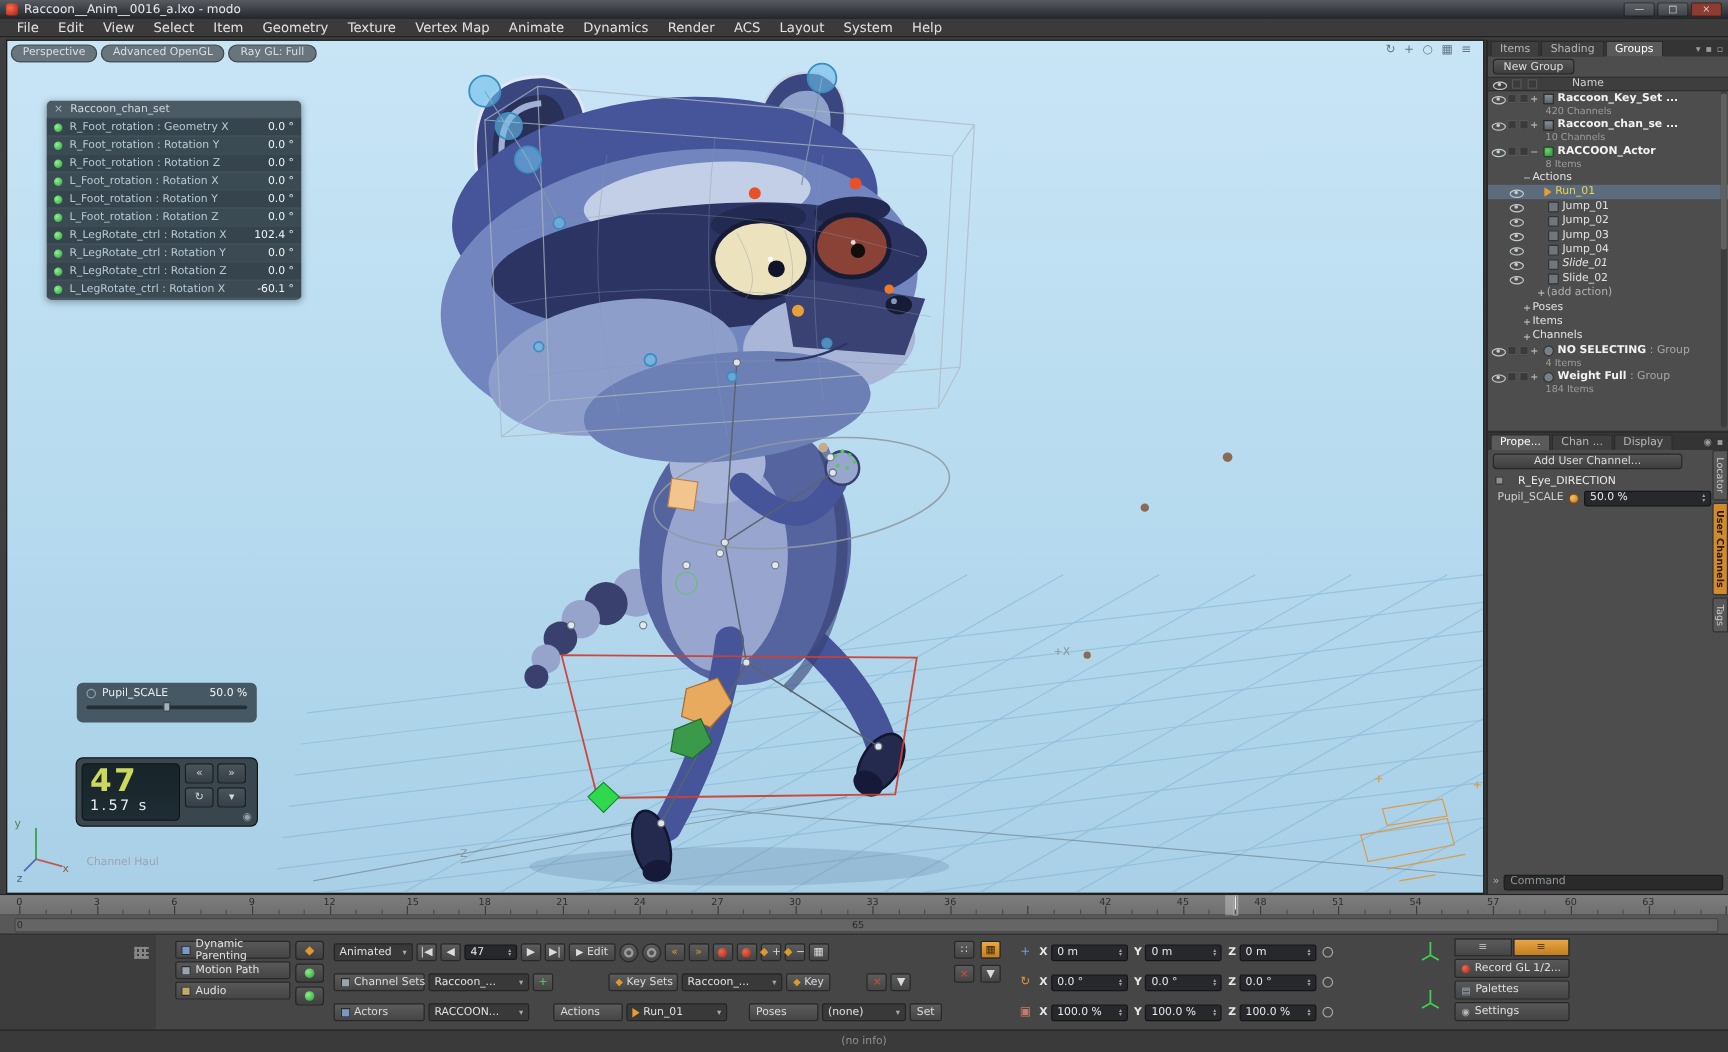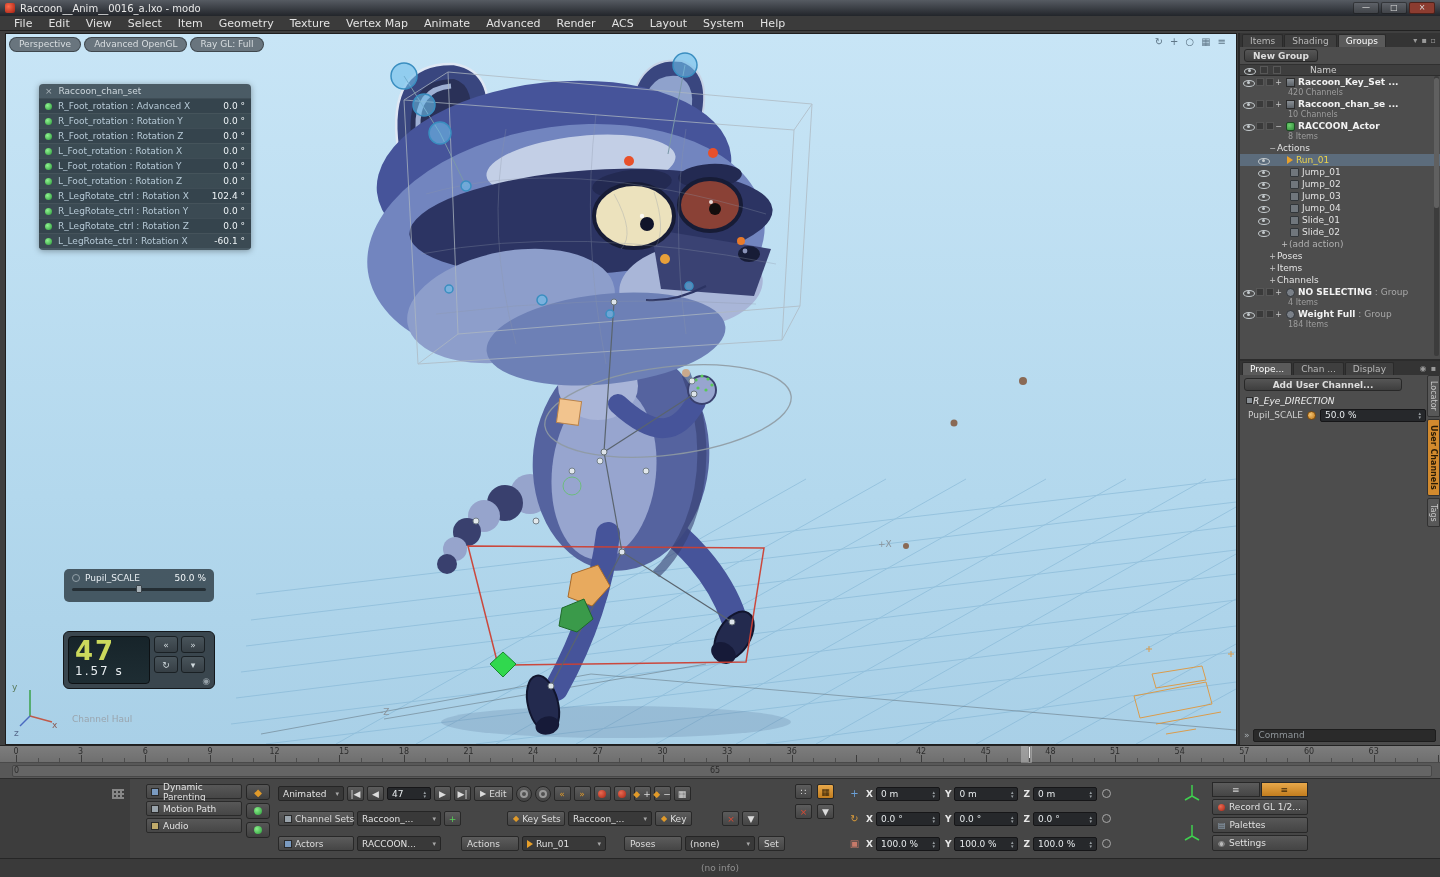--- a/index.html
+++ b/index.html
@@ -56,21 +56,21 @@
   .vp-text { position:absolute; color:#8a949c; font-size:9px; }
   .tool-name { position:absolute; left:66px; top:680px; color:#9aa5ae; font-size:9px; }
 
   
   #rightpanel { position:absolute; left:1238px; top:33px; width:202px; height:712px; background:#4d4d4d; border-left:2px solid #292929; }
   .rp-tabs { position:absolute; left:0; top:0; right:0; height:14px; background:#343434; display:flex; align-items:stretch; padding-left:2px; }
   .rp-tab { background:#3f3f3f; color:#b8b8b8; font-size:9px; padding:1px 7px 0; margin:1px 1px 0 0; border:1px solid #2a2a2a; border-bottom:none; border-radius:2px 2px 0 0; }
   .rp-tab.active { background:#5a5a5a; color:#fff; }
   .rp-corner { margin-left:auto; display:flex; gap:4px; align-items:center; padding-right:4px; color:#9a9a9a; font-size:8px; }
   .newgroup-row { position:absolute; top:16px; left:4px; }
-  .btnish { display:inline-flex; align-items:center; justify-content:center; background:linear-gradient(#565656,#3e3e3e); border:1px solid #282828; border-radius:3px; color:#ddd; font-size:9px; height:13px; padding:0 8px;font-weight:bold; }
+  .btnish { display:inline-flex; align-items:center; justify-content:center; background:linear-gradient(#565656,#3e3e3e); border:1px solid #282828; border-radius:3px; color:#ddd; font-size:9px; height:13px; padding:0 8px; }
   .rp-header { position:absolute; top:31px; left:0; right:0; height:12px; background:#3e3e3e; border-top:1px solid #303030; border-bottom:1px solid #2d2d2d; display:flex; align-items:center; font-size:9px; color:#cfcfcf; padding-left:4px; gap:3px; }
   .tree { position:absolute; top:43px; left:0; right:0; }
   .t-row { display:flex; align-items:center; height:12px; padding-left:3px; font-size:9px; color:#e2e2e2; white-space:nowrap; }
   .t-sub { height:10px; font-size:8px; color:#9d9d9d; padding-left:48px; line-height:10px; }
   .t-row.sel { background:#5c6c7c; }
   .t-label.bold { font-weight:bold; color:#f2f2f2; }
   .t-suffix { color:#a8a8a8; margin-left:3px; }
   .t-label.selact { color:#ecd24a; }
   .cell { width:8px; height:8px; background:#3a3a3a; border:1px solid #575757; margin-left:2px; flex:none; }
   .expand { width:9px; text-align:center; color:#c6c6c6; font-size:8px; flex:none; }
@@ -84,21 +84,21 @@
   .eye::before { content:""; position:absolute; left:0; top:2px; width:10px; height:5px; border:1px solid #c4cacd; border-radius:50%; }
   .eye::after { content:""; position:absolute; left:3.5px; top:3.5px; width:3px; height:3px; background:#c4cacd; border-radius:50%; }
   .scrollbar { position:absolute; right:1px; top:43px; width:5px; height:280px; background:#3c3c3c; border-radius:2px; }
   .scrollthumb { position:absolute; left:0; top:2px; width:5px; height:130px; background:#606060; border-radius:2px; }
 
   
   .props { position:absolute; top:326px; left:0; right:0; bottom:20px; background:#4d4d4d; border-top:2px solid #2c2c2c; }
   .pr-tabs { height:14px; background:#343434; display:flex; align-items:stretch; padding-left:2px; }
   .addchan-row { margin:3px 4px; }
   .addchan { width:158px; }
-  .sec-row { display:flex; align-items:center; height:13px; padding-left:6px; font-size:9px; color:#ececec; gap:0;font-style:italic; }
+  .sec-row { display:flex; align-items:center; height:13px; padding-left:6px; font-size:9px; color:#ececec; gap:12px; }
   .secdot { width:7px; height:7px; background:#8a9096; border:1px solid #2c2c2c; }
   .chan-row { display:flex; align-items:center; height:16px; padding:0 14px 0 8px; gap:4px; }
   .chan-label { color:#cfcfcf; font-size:9px; }
   .odot { width:9px; height:9px; border-radius:50%; background:radial-gradient(circle at 35% 35%, #f2c271, #c07616); border:1px solid #7a4a0e; flex:none; }
   .numfield { background:#26282b; border:1px solid #161618; border-radius:2px; height:13px; display:flex; align-items:center; padding:0 4px; color:#e6eaec; font-size:9px; position:relative; }
   .numfield .spin { margin-left:auto; display:flex; flex-direction:column; font-size:5px; line-height:4px; color:#9aa0a4; padding-left:4px; }
   .chan-field { flex:1; }
   .sidetabs { position:absolute; top:342px; right:0; width:13px; display:flex; flex-direction:column; gap:2px; }
   .sidetab { writing-mode:vertical-rl; font-size:8px; color:#c9c9c9; background:#585858; border:1px solid #323232; border-radius:2px 0 0 2px; padding:5px 1px; text-align:center; }
   .sidetab.active { background:#d28a2e; color:#2a1c06; font-weight:bold; }
@@ -176,21 +176,21 @@
 <div id="menubar">
   <span class="menu-item">File</span>
   <span class="menu-item">Edit</span>
   <span class="menu-item">View</span>
   <span class="menu-item">Select</span>
   <span class="menu-item">Item</span>
   <span class="menu-item">Geometry</span>
   <span class="menu-item">Texture</span>
   <span class="menu-item">Vertex Map</span>
   <span class="menu-item">Animate</span>
-  <span class="menu-item">Advanced</span>
+  <span class="menu-item">Dynamics</span>
   <span class="menu-item">Render</span>
   <span class="menu-item">ACS</span>
   <span class="menu-item">Layout</span>
   <span class="menu-item">System</span>
   <span class="menu-item">Help</span>
 </div>
 
 <div id="viewport">
   <svg id="scene" width="1230" height="710" viewBox="0 0 1230 710">
 
@@ -416,21 +416,21 @@
     <span>≡</span>
   </div>
 
   <div class="chanset">
     <div class="ov-head">
       <span class="ov-close">×</span>
       <span>Raccoon_chan_set</span>
     </div>
     <div class="ov-row">
         <span class="led"></span>
-        <span class="ov-label">R_Foot_rotation : Advanced X</span>
+        <span class="ov-label">R_Foot_rotation : Geometry X</span>
         <span class="ov-val">0.0 °</span>
       </div>
     <div class="ov-row">
         <span class="led"></span>
         <span class="ov-label">R_Foot_rotation : Rotation Y</span>
         <span class="ov-val">0.0 °</span>
       </div>
     <div class="ov-row">
         <span class="led"></span>
         <span class="ov-label">R_Foot_rotation : Rotation Z</span>
@@ -587,21 +587,21 @@
         <span style="width:18px;"></span>
       <span class="ico ico-action"></span>
       <span class="t-label">Jump_03</span>
     </div>
     <div class="t-row" style="padding-left:18px;">
       <span class="eye"></span>
         <span style="width:18px;"></span>
       <span class="ico ico-action"></span>
       <span class="t-label">Jump_04</span>
     </div>
-    <div class="t-row" style="padding-left:18px;">
+    <div class="t-row" style="padding-left:18px;font-style:italic;">
       <span class="eye"></span>
         <span style="width:18px;"></span>
       <span class="ico ico-action"></span>
       <span class="t-label">Slide_01</span>
     </div>
     <div class="t-row" style="padding-left:18px;">
       <span class="eye"></span>
         <span style="width:18px;"></span>
       <span class="ico ico-action"></span>
       <span class="t-label">Slide_02</span>

